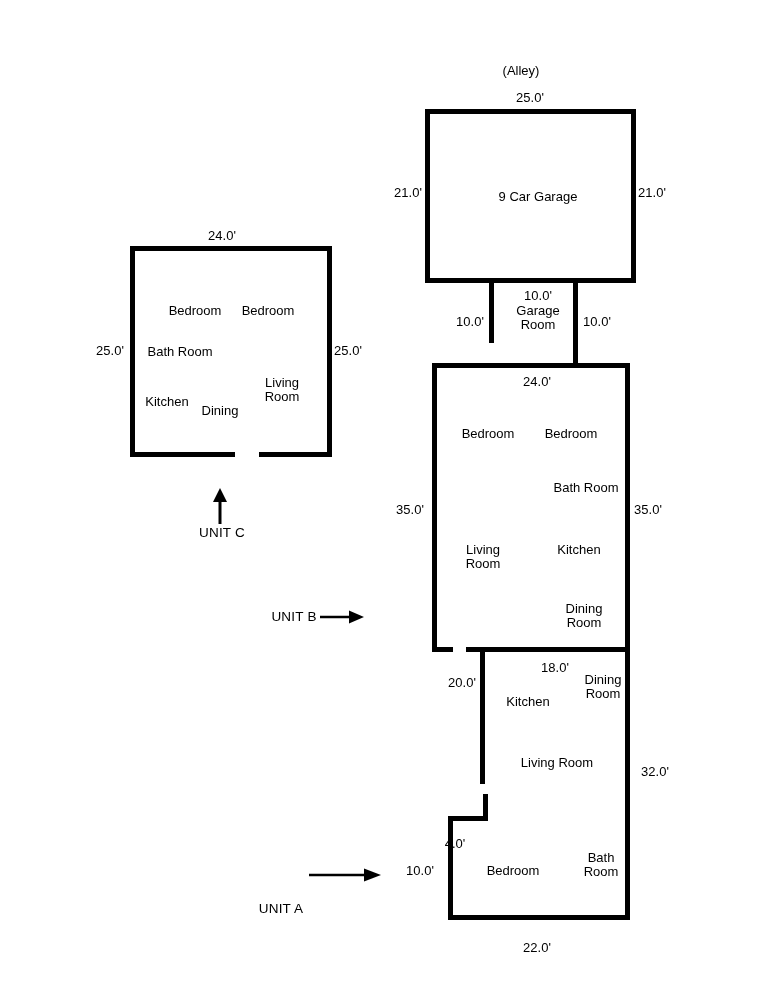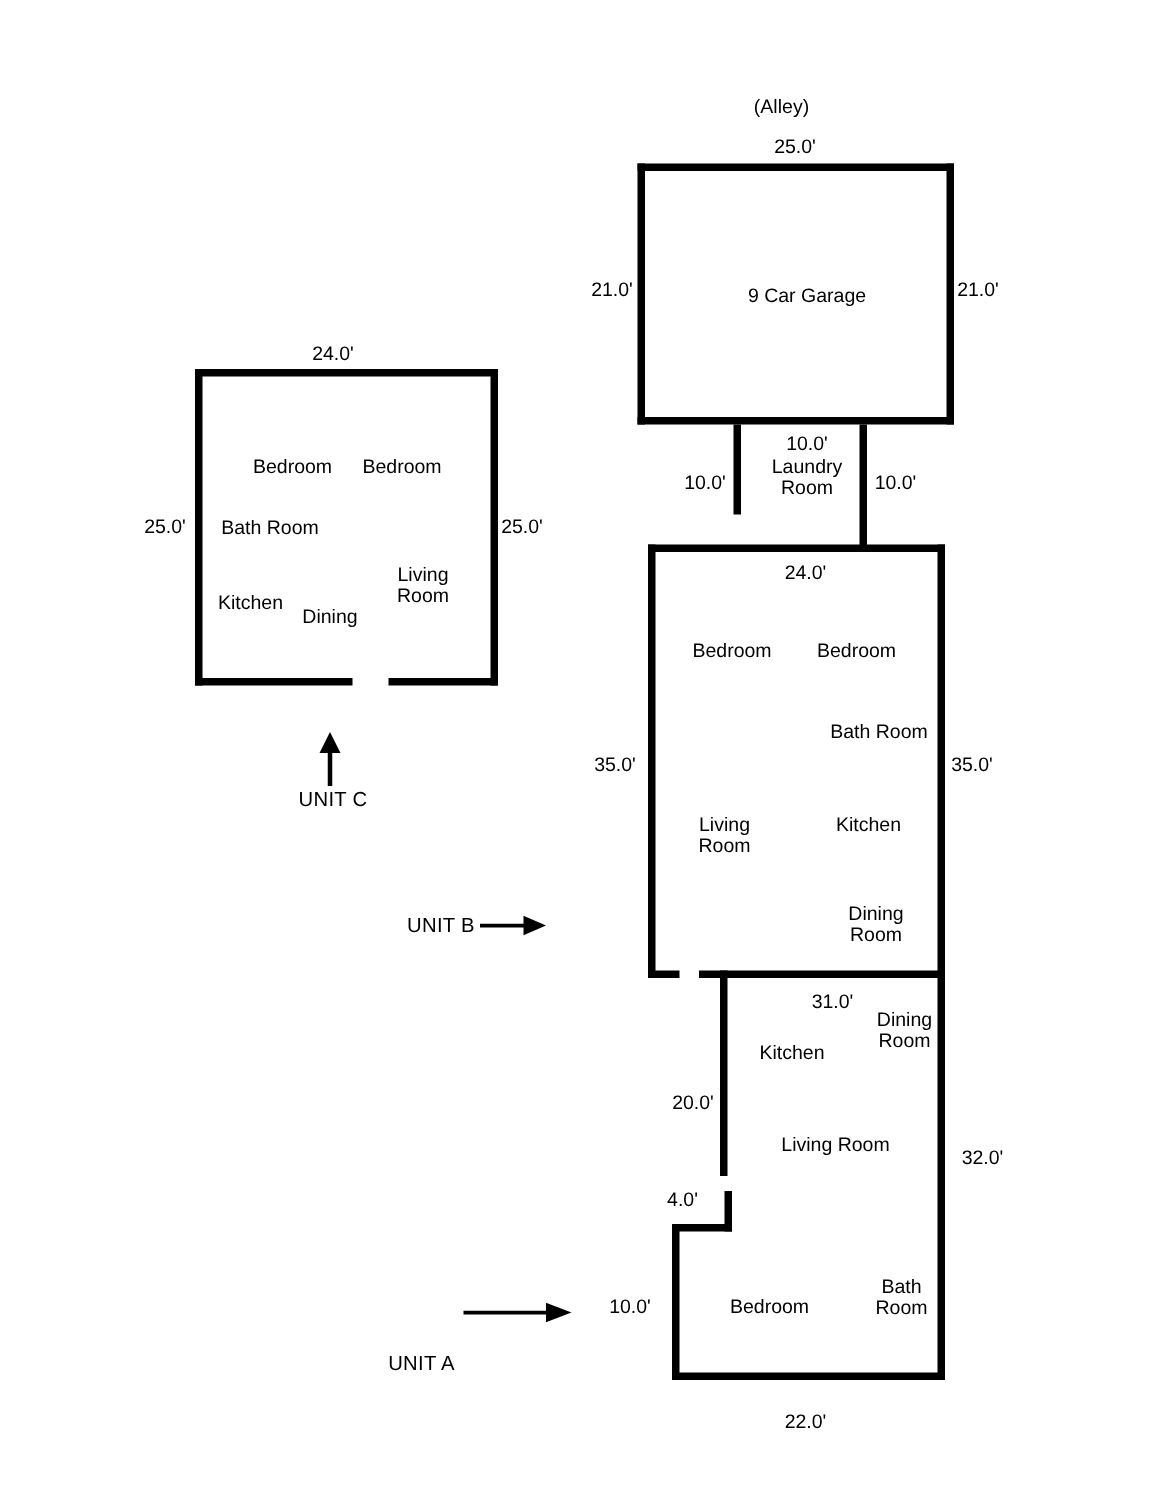--- a/index.html
+++ b/index.html
@@ -57,21 +57,21 @@
   <div class="wall" style="left:625px;top:647px;width:5px;height:273px"></div>
 
   <span class="lbl" style="left:521px;top:71px">(Alley)</span>
   <span class="lbl" style="left:530px;top:98px">25.0'</span>
   <span class="lbl" style="left:408px;top:193px">21.0'</span>
   <span class="lbl" style="left:538px;top:197px">9 Car Garage</span>
   <span class="lbl" style="left:652px;top:193px">21.0'</span>
 
   <span class="lbl" style="left:470px;top:322px">10.0'</span>
   <span class="lbl" style="left:538px;top:296px">10.0'</span>
-  <span class="lbl" style="left:538px;top:318px">Laundry
+  <span class="lbl" style="left:538px;top:318px">Garage
 Room</span>
   <span class="lbl" style="left:597px;top:322px">10.0'</span>
 
   <span class="lbl" style="left:222px;top:236px">24.0'</span>
   <span class="lbl" style="left:110px;top:351px">25.0'</span>
   <span class="lbl" style="left:348px;top:351px">25.0'</span>
   <span class="lbl" style="left:195px;top:311px">Bedroom</span>
   <span class="lbl" style="left:268px;top:311px">Bedroom</span>
   <span class="lbl" style="left:180px;top:352px">Bath Room</span>
   <span class="lbl" style="left:282px;top:390px">Living
@@ -86,28 +86,28 @@
   <span class="lbl" style="left:488px;top:434px">Bedroom</span>
   <span class="lbl" style="left:571px;top:434px">Bedroom</span>
   <span class="lbl" style="left:586px;top:488px">Bath Room</span>
   <span class="lbl" style="left:483px;top:557px">Living
 Room</span>
   <span class="lbl" style="left:579px;top:550px">Kitchen</span>
   <span class="lbl" style="left:584px;top:616px">Dining
 Room</span>
   <span class="lbl tag" style="left:294px;top:617px">UNIT B</span>
 
-  <span class="lbl" style="left:555px;top:668px">31.0'</span>
-  <span class="lbl" style="left:462px;top:735px">20.0'</span>
+  <span class="lbl" style="left:555px;top:668px">18.0'</span>
+  <span class="lbl" style="left:462px;top:683px">20.0'</span>
   <span class="lbl" style="left:603px;top:687px">Dining
 Room</span>
   <span class="lbl" style="left:528px;top:702px">Kitchen</span>
   <span class="lbl" style="left:557px;top:763px">Living Room</span>
   <span class="lbl" style="left:655px;top:772px">32.0'</span>
-  <span class="lbl" style="left:455px;top:800px">4.0'</span>
+  <span class="lbl" style="left:455px;top:844px">4.0'</span>
   <span class="lbl" style="left:420px;top:871px">10.0'</span>
   <span class="lbl" style="left:513px;top:871px">Bedroom</span>
   <span class="lbl" style="left:601px;top:865px">Bath
 Room</span>
   <span class="lbl" style="left:537px;top:948px">22.0'</span>
   <span class="lbl tag" style="left:281px;top:909px">UNIT A</span>
 
   <svg class="arrow" style="left:206px;top:488px" width="28" height="36">
     <line x1="14" y1="36" x2="14" y2="11" stroke="#000" stroke-width="3"></line>
     <polygon points="14,0 7,14 21,14" fill="#000"></polygon>

